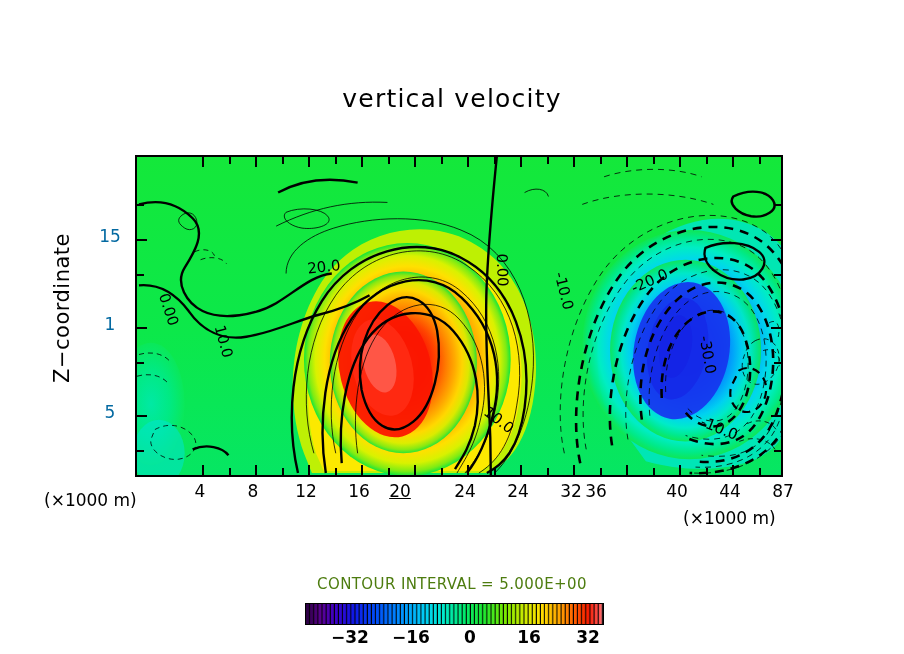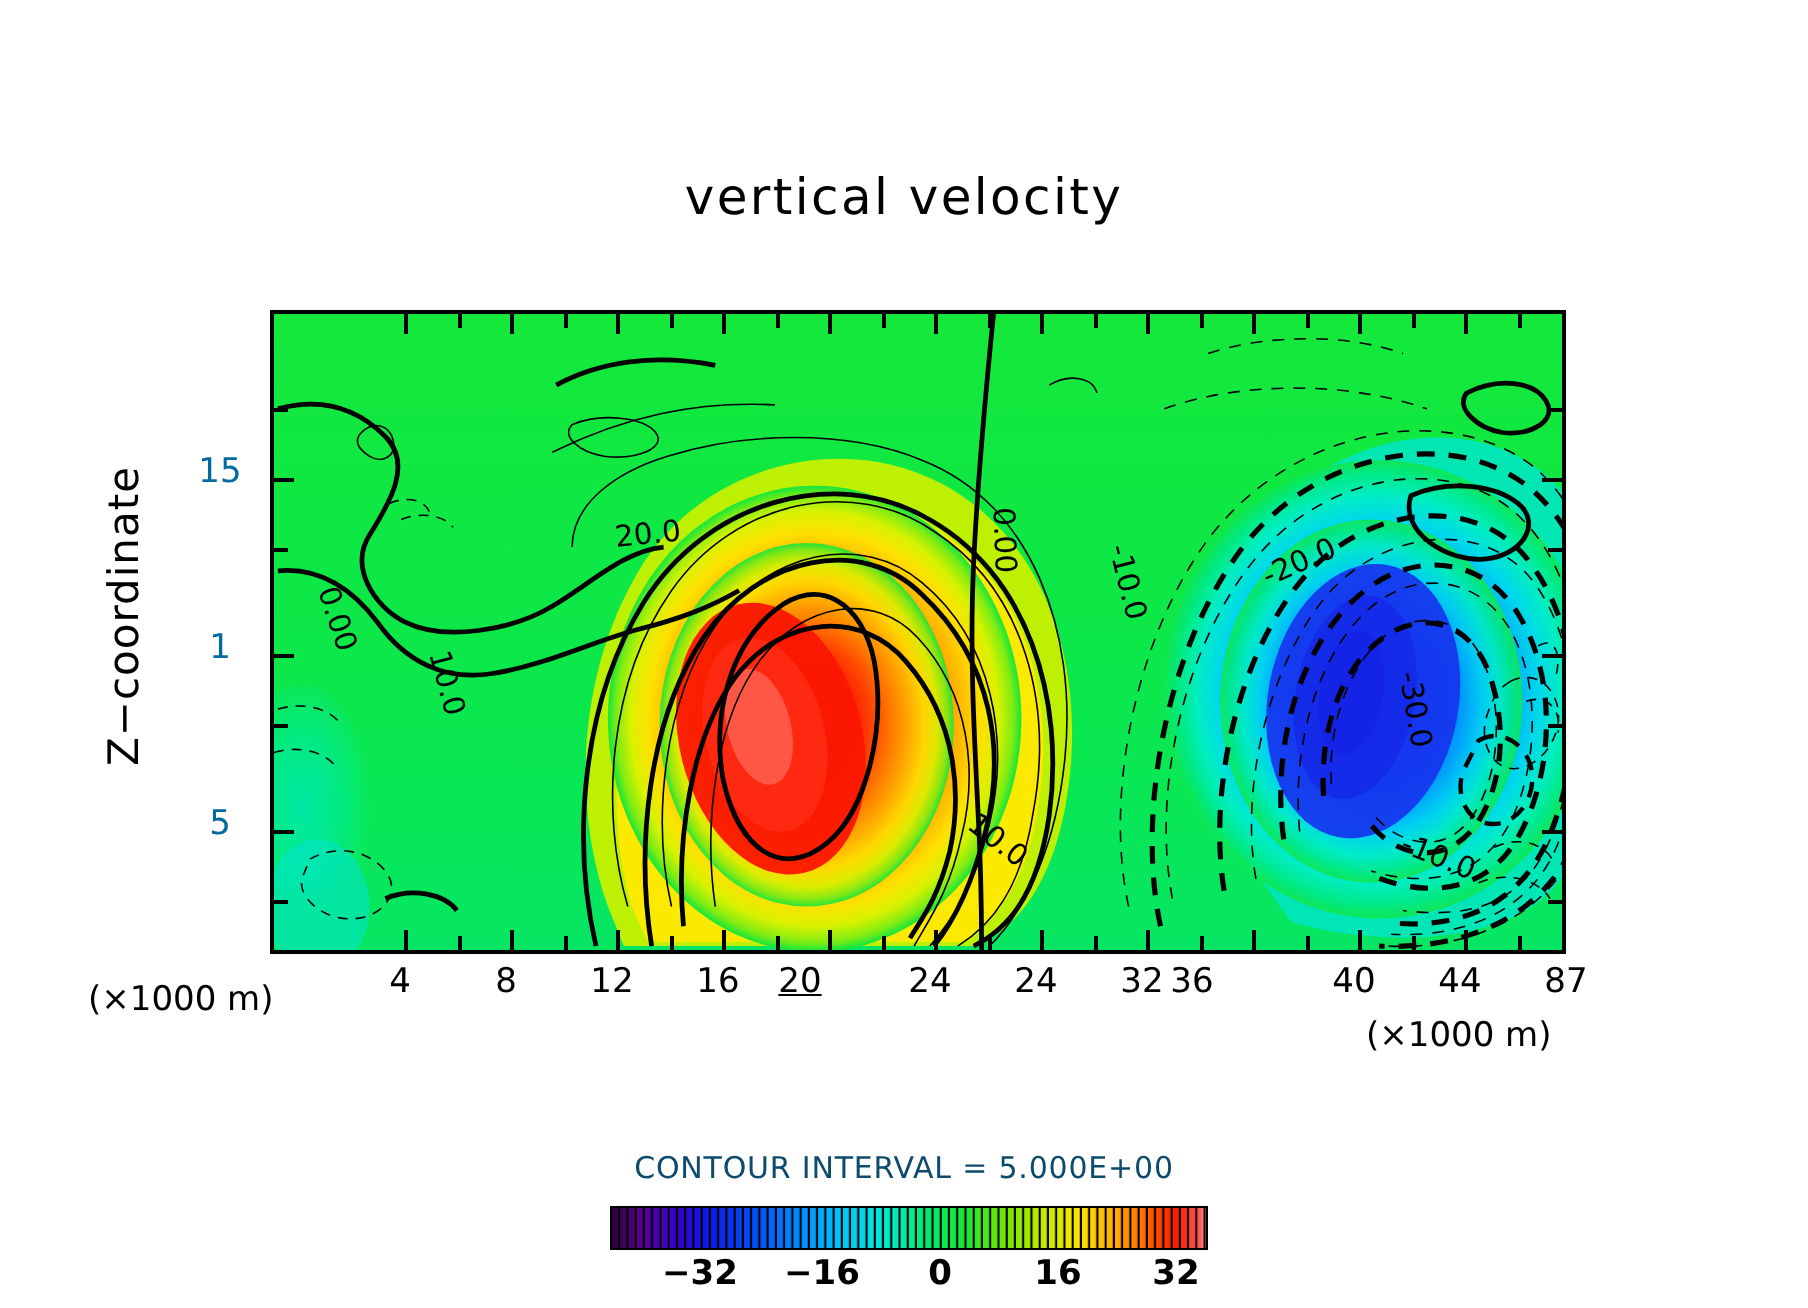--- a/index.html
+++ b/index.html
@@ -49,21 +49,21 @@
     position:absolute;left:-38px;top:296px;width:200px;text-align:center;
     font-size:21px;letter-spacing:0.5px;color:#000;
     transform:rotate(-90deg);transform-origin:50% 50%;
   }
   .unit-left{position:absolute;left:44px;top:490px;font-size:17px;color:#000;}
   .unit-right{position:absolute;left:683px;top:508px;font-size:17px;color:#000;}
 
   
   .cbar-caption{
     position:absolute;left:0;top:575px;width:904px;text-align:center;
-    font-size:15px;letter-spacing:0.4px;color:#0c4a6e;
+    font-size:15px;letter-spacing:0.4px;color:#4d7c0f;
   }
   .cbar-wrap{
     position:absolute;left:305px;top:603px;width:299px;height:22px;
     background:#000;border:1px solid #000;box-sizing:border-box;
   }
   .cbar-wrap svg{display:block;width:100%;height:100%;}
   .cbar-ticks{position:absolute;left:305px;top:627px;width:299px;height:24px;}
   .cbar-tick-label{
     position:absolute;top:0;font-size:17px;font-weight:bold;text-align:center;
     width:60px;margin-left:-30px;color:#000;

